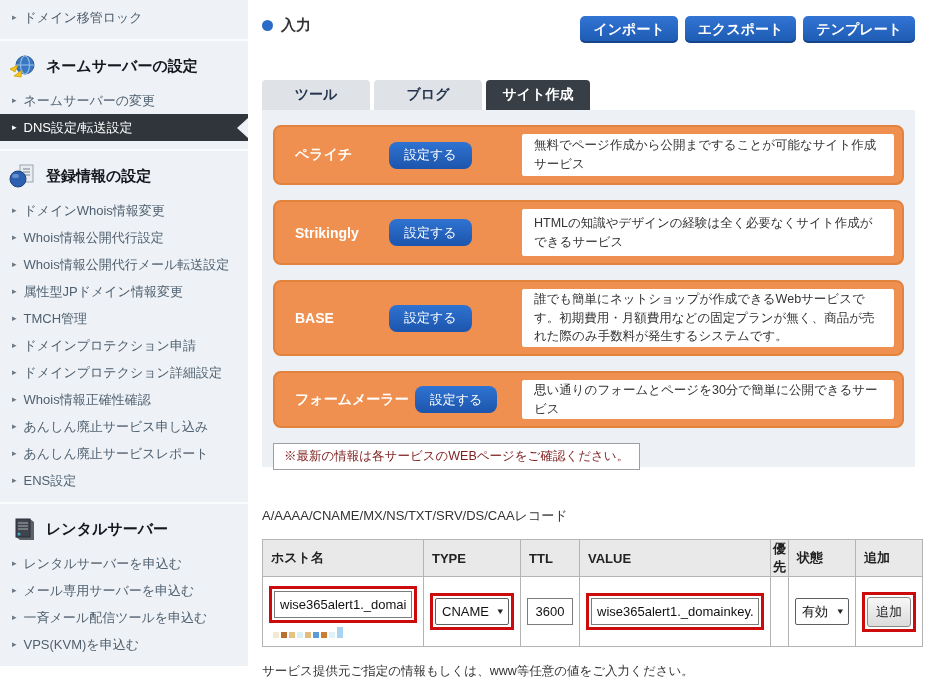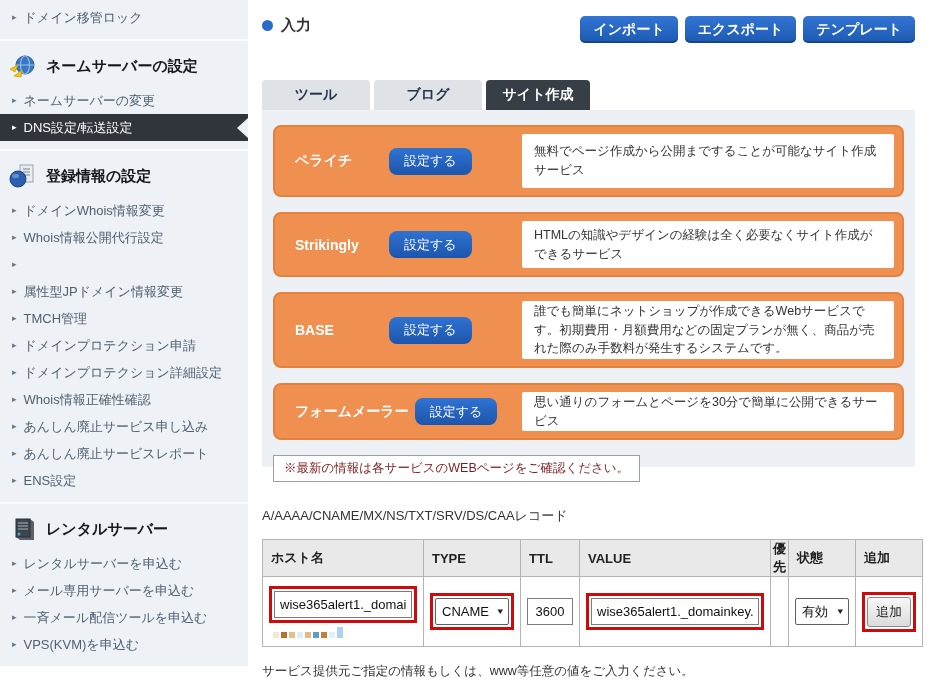--- a/index.html
+++ b/index.html
@@ -37,21 +37,21 @@
   .tabs { display:flex; gap:4px; margin-top:28px; }
   .tab { width:108px; height:30px; display:flex; align-items:center; justify-content:center;
          background:#dfe3e8; color:#25354d; font-size:14px; font-weight:bold;
          border-radius:4px 4px 0 0; cursor:pointer; }
   .tab.active { width:104px; background:#373e46; color:#fff; }
 
   .panel { background:#edf0f4; padding:15px 11px 0 11px; height:357px; }
 
   .svc-card { position:relative; border:2px solid #e2823c; border-radius:8px;
       background:#ef9050; display:flex; align-items:center; padding-left:20px; margin-bottom:15px; }
-  .svc-card.h1 { height:72px; } .svc-card.h2 { height:65px; }
+  .svc-card.h1 { height:60px; } .svc-card.h2 { height:65px; }
   .svc-card.h3 { height:76px; } .svc-card.h4 { height:57px; }
   .svc-name { min-width:88px; font-size:14px; font-weight:bold; color:#fff; white-space:nowrap; }
   .btn-set { margin-left:6px; height:27px; padding:0 15px; border:none; border-radius:8px; cursor:pointer;
       background:linear-gradient(#2f73d2,#1c55ac); color:#fff; font-weight:normal; font-size:13px;
       font-family:inherit; white-space:nowrap; }
   .svc-desc { position:absolute; left:247px; right:8px; top:7px; bottom:7px; background:#fff;
       border-radius:2px; display:flex; align-items:center; padding:4px 12px;
       font-size:12.5px; color:#333; line-height:1.5; }
 
   .panel-note { display:inline-block; background:#fff; border:1px solid #9aa0a6;
@@ -136,20 +136,21 @@
     <div class="side-item">
       <span class="arr">▸</span>
       <span>ドメインWhois情報変更</span>
     </div>
     <div class="side-item">
       <span class="arr">▸</span>
       <span>Whois情報公開代行設定</span>
     </div>
     <div class="side-item">
       <span class="arr">▸</span>
+      <span>Whois情報公開代行メール転送設定</span>
     </div>
     <div class="side-item">
       <span class="arr">▸</span>
       <span>属性型JPドメイン情報変更</span>
     </div>
     <div class="side-item">
       <span class="arr">▸</span>
       <span>TMCH管理</span>
     </div>
     <div class="side-item">

